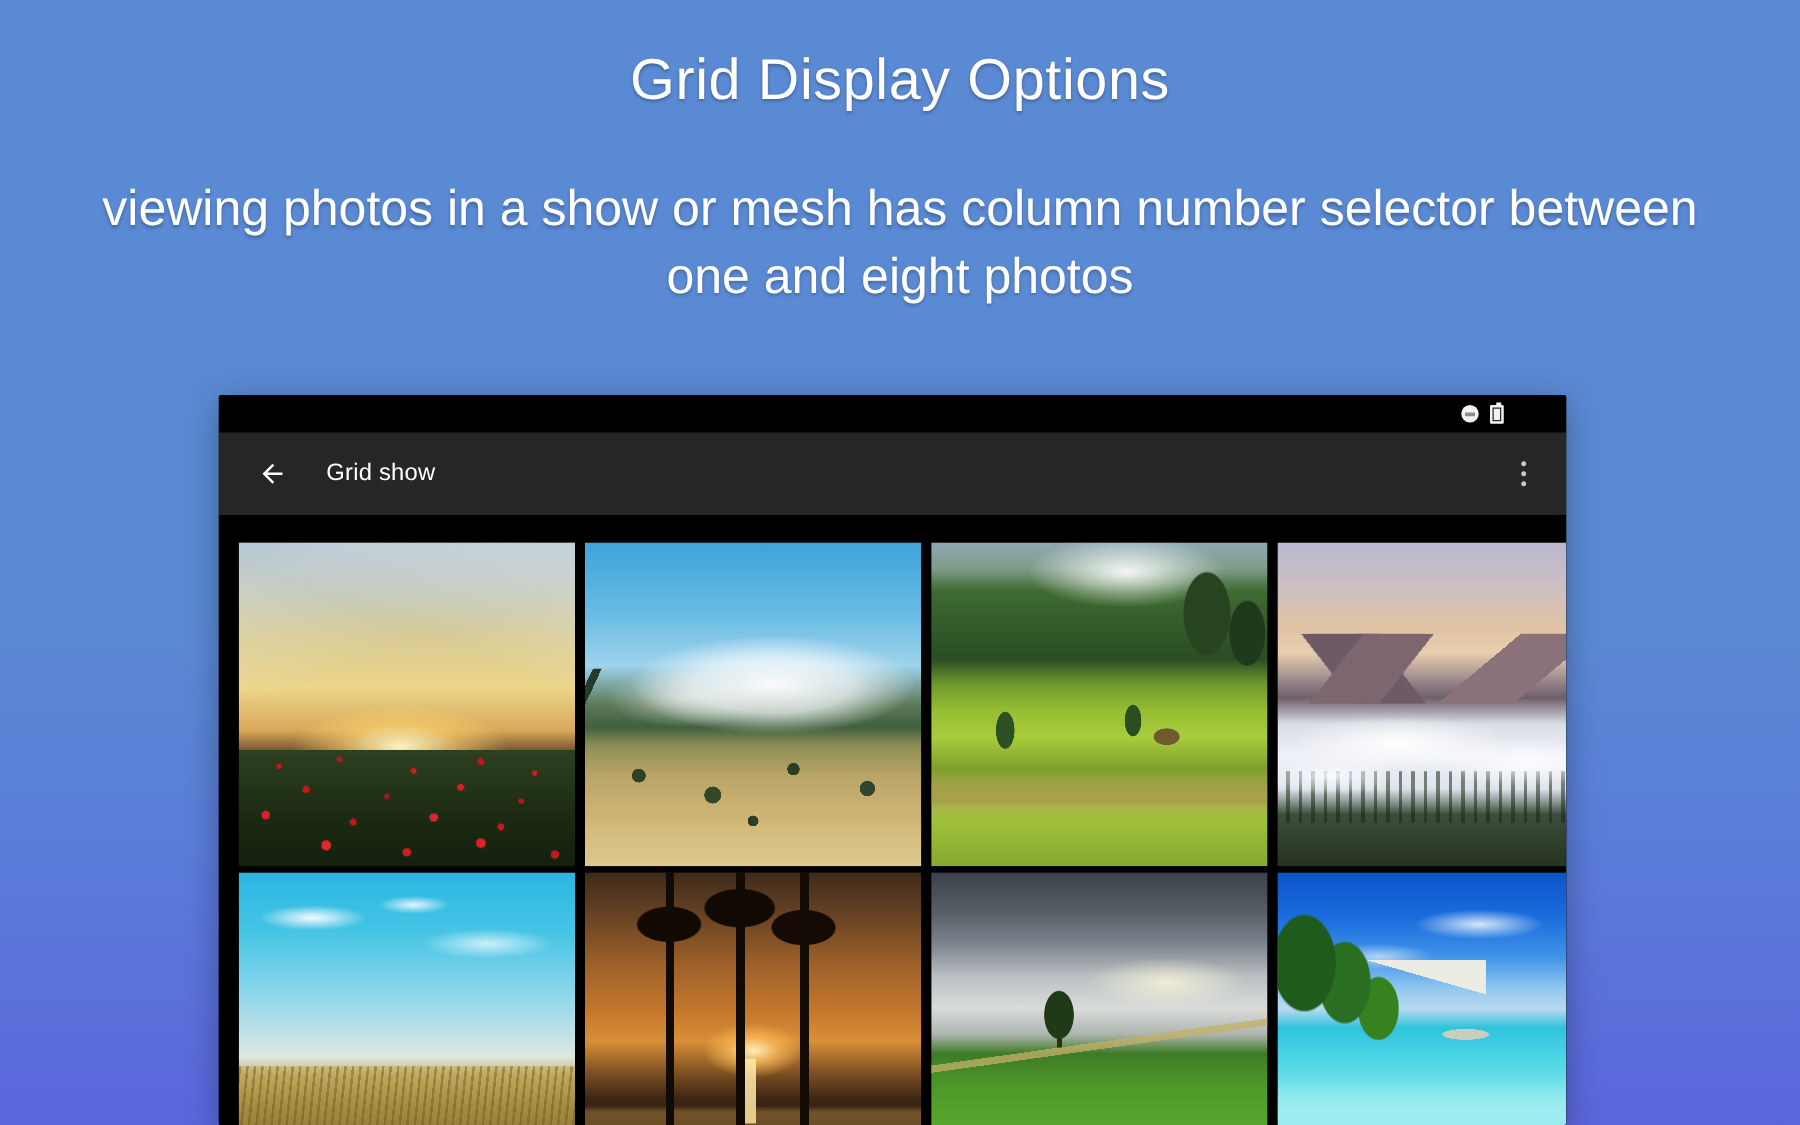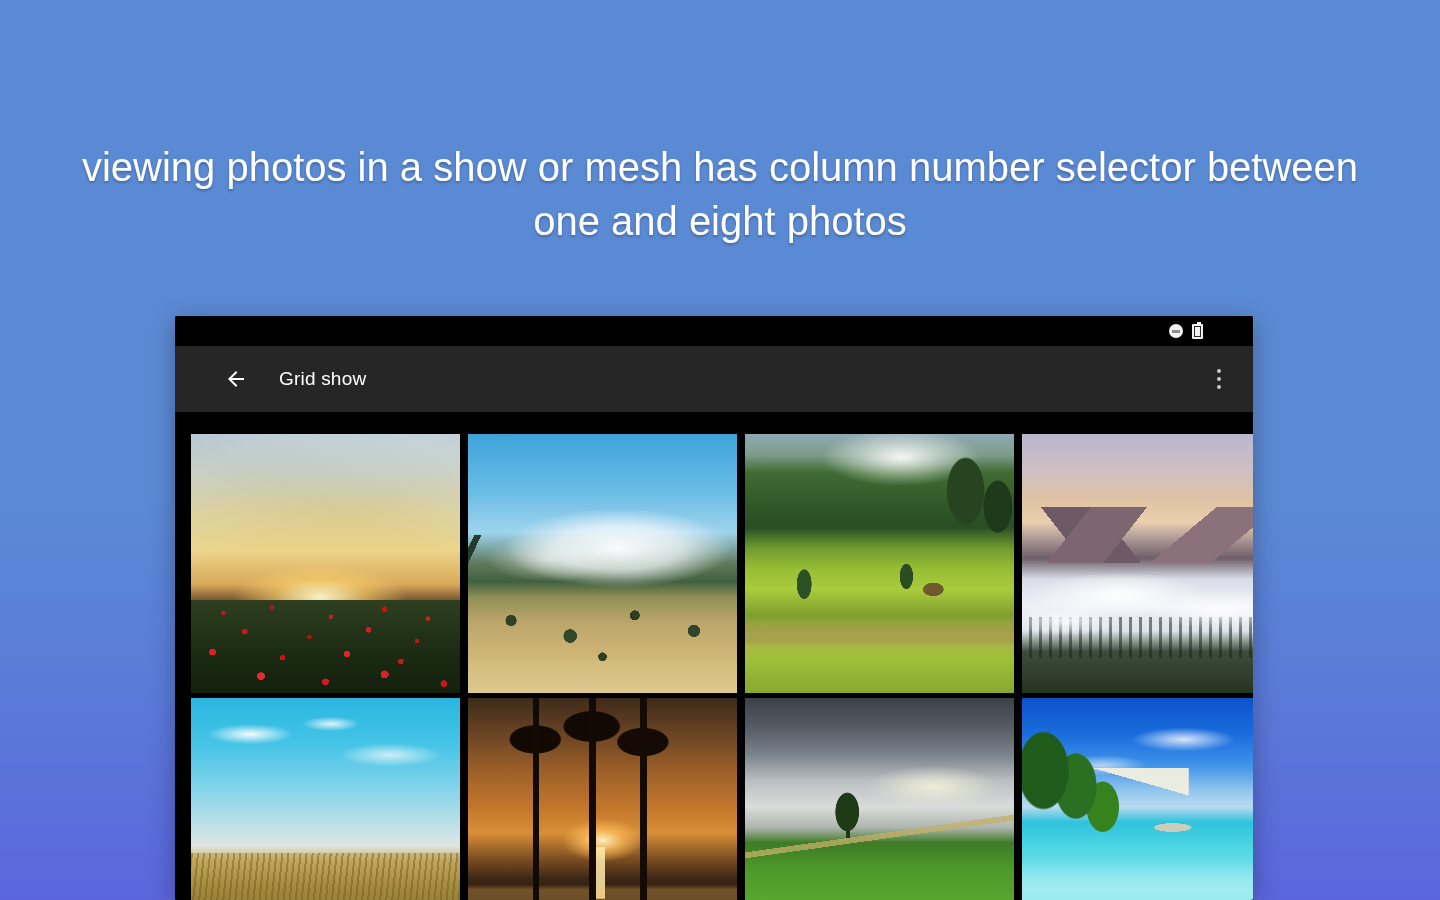--- a/index.html
+++ b/index.html
@@ -71,21 +71,21 @@
   .batt-ic::after {
     content:""; position:absolute; left:1px; top:1px; right:1px; bottom:1px;
     background:#f2f2f2;
   }
 
   
   .appbar {
     position:absolute; top:30px; left:0; right:0; height:66px;
     background:#262626;
     display:flex; align-items:center;
-    padding:0 14px 0 40px;
+    padding:0 14px 0 22px;
   }
   .back-btn {
     width:42px; height:42px;
     display:flex; align-items:center; justify-content:center;
     flex:0 0 auto; cursor:pointer;
   }
   .appbar-title {
     color:#ffffff; font-size:19px; font-weight:400;
     margin-left:22px; letter-spacing:0.2px;
     white-space:nowrap;
@@ -303,20 +303,21 @@
       radial-gradient(ellipse 26px 6px at 56% 50%, #c8cdbc 0 70%, transparent 74%),
       linear-gradient(196deg, rgba(240,238,225,0.96) 0 16%, transparent 16%) no-repeat 0 52%/62% 48%,
       linear-gradient(180deg, transparent 0 62%, rgba(255,255,255,0.18) 70% 74%, transparent 78%);
   }
 </style>
 </head>
 <body>
 
 <div id="root">
 
+  <h1 class="promo-title">Grid Display Options</h1>
 
   <p class="promo-sub">viewing photos in a show or mesh has column number selector between one and eight photos</p>
 
   <div class="device">
 
     <div class="statusbar">
       <span class="sb-icon sync-ic"></span>
       <span class="sb-icon batt-ic"></span>
     </div>
 

